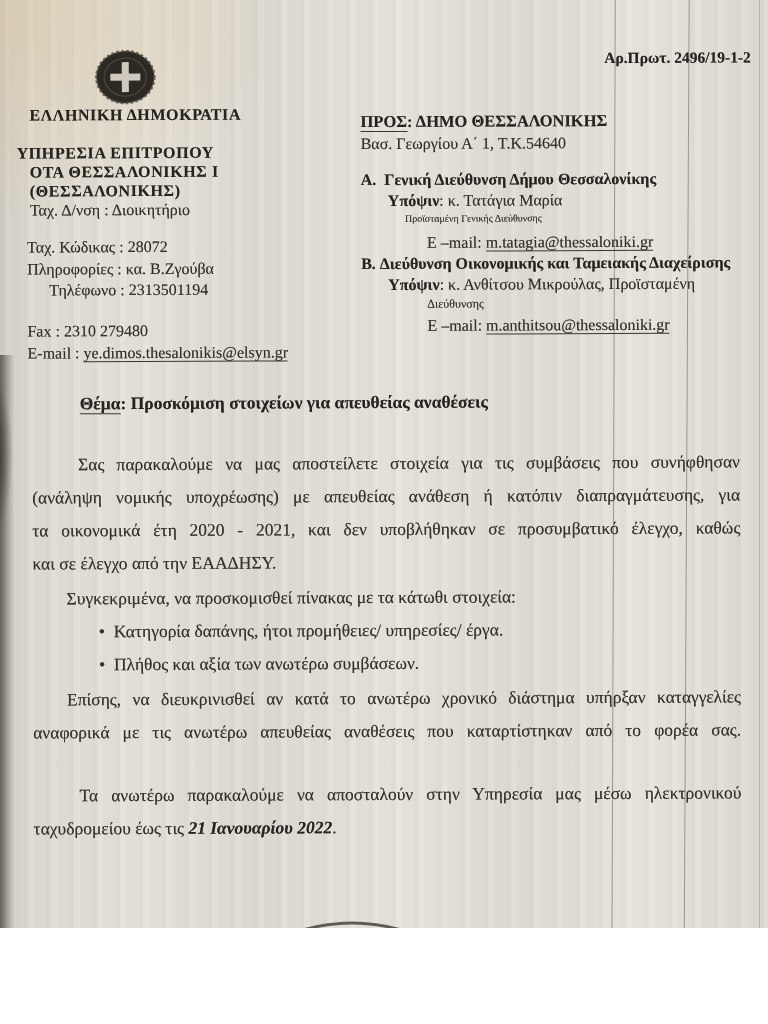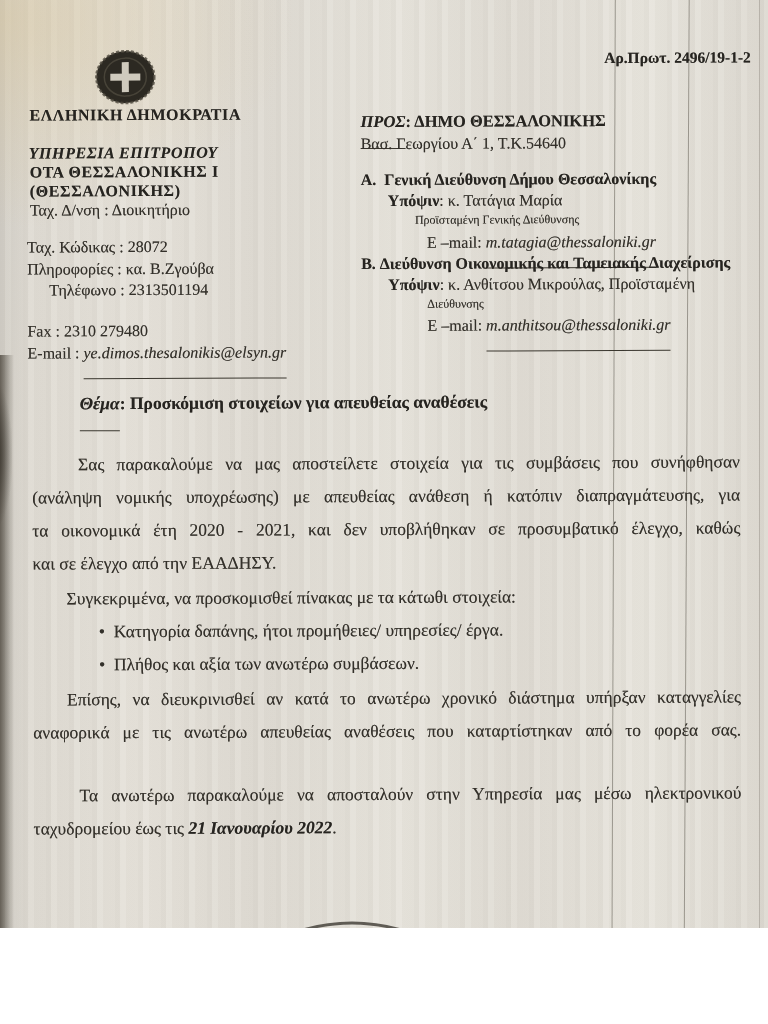--- a/index.html
+++ b/index.html
@@ -19,21 +19,21 @@
   .b{font-weight:bold;color:#262420;}
   .content{position:absolute;inset:0;transform:rotate(-0.25deg);}
   .hline{font-size:16px;line-height:19px;}
   .body-line{
     position:absolute;left:32px;width:708px;
     font-size:17.5px;line-height:33px;
     text-shadow:0 0 0.6px rgba(51,48,42,0.55);
     white-space:nowrap;
   }
   .just{white-space:normal;text-align:justify;text-align-last:justify;}
-  .u{border-bottom:1.2px solid #3a372f;padding-bottom:17px;font-style:italic;}
+  .u{border-bottom:1.2px solid #3a372f;padding-bottom:0px;}
   .fold-line{position:absolute;top:-4px;height:1034px;width:1px;background:rgba(82,77,68,0.5);}
   .fold-line.faint{background:rgba(82,77,68,0.25);}
   .edge-shadow-left{
     position:absolute;left:0;top:355px;width:14px;height:669px;
     background:linear-gradient(to right, rgba(58,52,42,0.7), rgba(58,52,42,0));
   }
   .edge-blob{
     position:absolute;left:-6px;top:385px;width:18px;height:140px;
     background:radial-gradient(ellipse at 0% 50%, rgba(40,36,28,0.75), rgba(40,36,28,0) 75%);
   }
@@ -60,21 +60,21 @@
       <ellipse cx="31" cy="28" rx="29" ry="26" fill="#2c2922"></ellipse>
       <ellipse cx="31" cy="28" rx="29" ry="26" fill="none" stroke="#514c41" stroke-width="2.5" stroke-dasharray="3 2" opacity="0.8"></ellipse>
       <ellipse cx="31" cy="28" rx="21" ry="19" fill="none" stroke="#5a5547" stroke-width="1.5" opacity="0.6"></ellipse>
       <rect x="27.5" y="13" width="7" height="30" fill="#cfcabd"></rect>
       <rect x="16" y="24.5" width="30" height="7" fill="#cfcabd"></rect>
     </svg>
 
     <div class="txt b" style="left:606px;top:50px;font-size:15.5px;">Αρ.Πρωτ. 2496/19-1-2</div>
 
     <div class="txt b hline" style="left:31px;top:104px;letter-spacing:0.6px;text-align:right;">ΕΛΛΗΝΙΚΗ ΔΗΜΟΚΡΑΤΙΑ</div>
-    <div class="txt b hline" style="left:30px;top:142px;letter-spacing:0.6px;font-style:italic;">ΥΠΗΡΕΣΙΑ ΕΠΙΤΡΟΠΟΥ</div>
+    <div class="txt b hline" style="left:18px;top:142px;letter-spacing:0.6px;">ΥΠΗΡΕΣΙΑ ΕΠΙΤΡΟΠΟΥ</div>
     <div class="txt b hline" style="left:31px;top:161px;letter-spacing:0.6px;">ΟΤΑ ΘΕΣΣΑΛΟΝΙΚΗΣ Ι</div>
     <div class="txt b hline" style="left:31px;top:180px;letter-spacing:0.6px;">(ΘΕΣΣΑΛΟΝΙΚΗΣ)</div>
     <div class="txt" style="left:31px;top:200px;font-size:16px;">Ταχ. Δ/νση : Διοικητήριο</div>
     <div class="txt" style="left:28px;top:237px;font-size:16px;">Ταχ. Κώδικας : 28072</div>
     <div class="txt" style="left:28px;top:259px;font-size:16px;">Πληροφορίες :  κα. Β.Ζγούβα</div>
     <div class="txt" style="left:28px;top:280px;font-size:16px;margin-left:22px;">Τηλέφωνο : 2313501194</div>
     <div class="txt" style="left:28px;top:321px;font-size:16px;">Fax :  2310 279480</div>
     <div class="txt" style="left:28px;top:343px;font-size:16px;">
       <span>E-mail : </span><span class="u">ye.dimos.thesalonikis@elsyn.gr</span>
     </div>
@@ -83,21 +83,21 @@
       <span class="u">ΠΡΟΣ</span><span>: ΔΗΜΟ ΘΕΣΣΑΛΟΝΙΚΗΣ</span>
     </div>
     <div class="txt" style="left:362px;top:135px;font-size:16px;">Βασ. Γεωργίου Α΄ 1,  Τ.Κ.54640</div>
 
     <div class="txt b" style="left:362px;top:171px;font-size:16px;">
       <span>Α.</span>&nbsp;&nbsp;<span>Γενική Διεύθυνση Δήμου Θεσσαλονίκης</span>
     </div>
     <div class="txt" style="left:389px;top:192px;font-size:16px;">
       <span class="b">Υπόψιν</span><span>: κ. Τατάγια Μαρία</span>
     </div>
-    <div class="txt" style="left:416px;top:213px;font-size:12px;">Προϊσταμένη Γενικής Διεύθυνσης</div>
+    <div class="txt" style="left:406px;top:213px;font-size:10px;">Προϊσταμένη Γενικής Διεύθυνσης</div>
     <div class="txt" style="left:428px;top:234px;font-size:16px;">
       <span>E –mail: </span><span class="u">m.tatagia@thessaloniki.gr</span>
     </div>
 
     <div class="txt b" style="left:362px;top:255px;font-size:16px;">
       <span>Β.</span>&nbsp;<span>Διεύθυνση Οικονομικής και Ταμειακής Διαχείρισης</span>
     </div>
     <div class="txt" style="left:389px;top:276px;font-size:16px;">
       <span class="b">Υπόψιν</span><span>: κ. Ανθίτσου Μικρούλας, Προϊσταμένη</span>
     </div>

